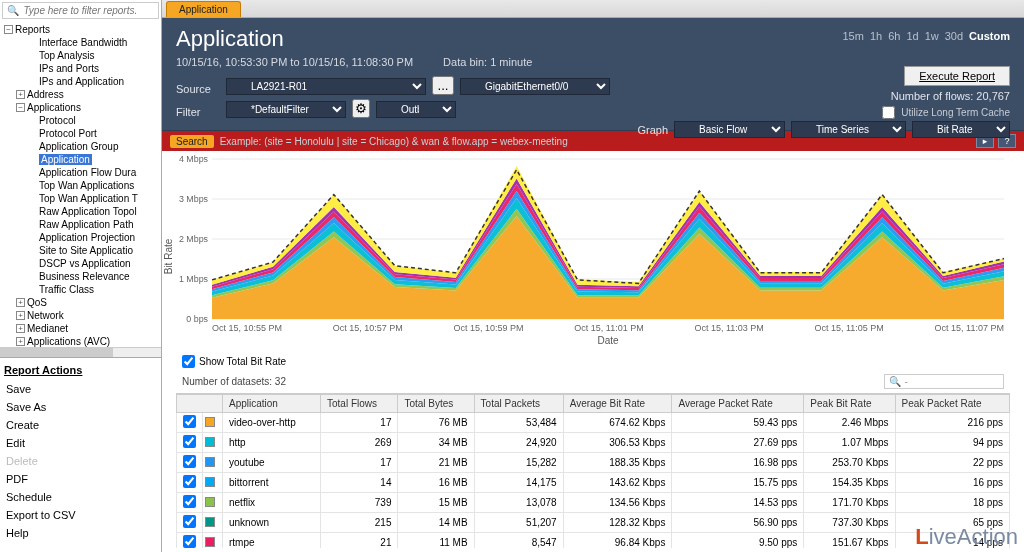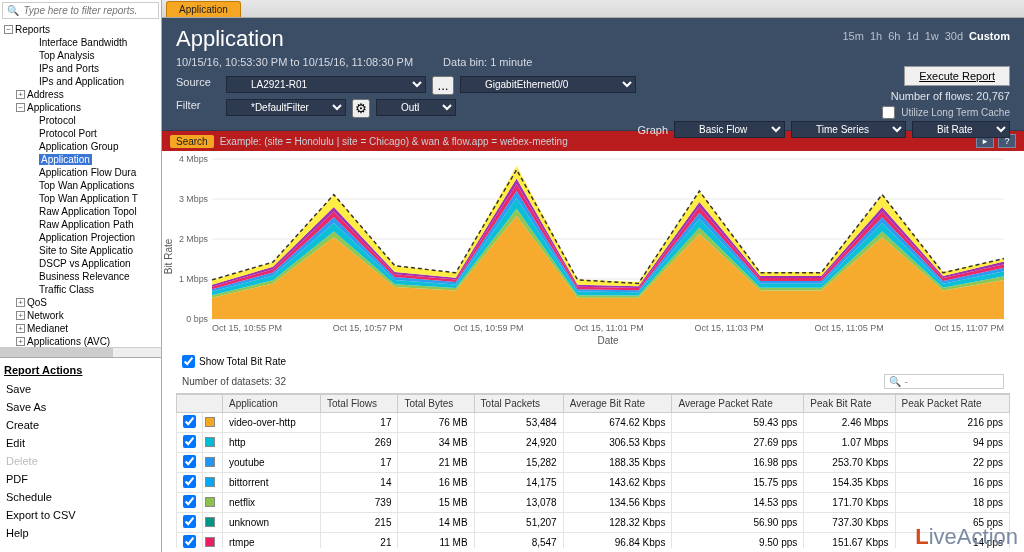--- a/index.html
+++ b/index.html
@@ -19,21 +19,21 @@
 .actions div.action { padding: 3px 6px; font-size: 11px; cursor: pointer; }
 .actions div.action.disabled { color: #bbb; }
 .scroller { height: 10px; background: #eee; border-top: 1px solid #ccc; position: relative; }
 .scroller:after { content: ""; position: absolute; left: 0; top: 0; height: 100%; width: 70%; background: #ccc; }
 .main { flex: 1; display: flex; flex-direction: column; overflow: hidden; }
 .tab-strip { height: 18px; background: linear-gradient(#e8e8e8,#d8d8d8); border-bottom: 1px solid #aaa; display: flex; align-items: flex-end; padding-left: 4px; }
 .tab { background: #f5a623; color: #222; padding: 2px 12px; font-size: 10px; border: 1px solid #c57b00; border-bottom: none; border-radius: 3px 3px 0 0; }
 .header-band { background: #3c4d66; color: #fff; padding: 8px 14px; }
 .header-band h1 { font-size: 22px; font-weight: normal; margin-bottom: 4px; }
 .time-range { font-size: 11px; color: #d7dbe2; margin-bottom: 8px; display: flex; gap: 30px; }
-.controls-row { display: flex; align-items: flex-start; gap: 6px; font-size: 11px; margin-bottom: 4px; }
+.controls-row { display: flex; align-items: flex-end; gap: 6px; font-size: 11px; margin-bottom: 4px; }
 .controls-row label { width: 44px; color: #e0e4ea; }
 select.dark { background: #2d3a4f; color: #fff; border: 1px solid #1e2838; font-size: 10px; padding: 1px 20px; }
 .exec-btn { background: #f0f0f0; border: 1px solid #999; padding: 3px 14px; font-size: 11px; cursor: pointer; text-decoration: underline; }
 .right-info { position: absolute; right: 14px; top: 12px; text-align: right; font-size: 11px; }
 .time-presets { color: #b8c0cc; margin-bottom: 24px; }
 .time-presets span { margin-left: 6px; cursor: pointer; }
 .time-presets .active { color: #fff; font-weight: bold; }
 .flows-line { margin-bottom: 4px; }
 .cache-line { font-size: 10px; color: #c8ccd4; }
 .graph-line { display: flex; align-items: center; gap: 6px; font-size: 11px; margin-top: 2px; }
@@ -206,21 +206,21 @@
     <div class="header-band">
       <h1>Application</h1>
       <div class="time-range">
         <span>10/15/16, 10:53:30 PM to 10/15/16, 11:08:30 PM</span>
         <span>Data bin: 1 minute</span>
       </div>
       <div class="controls-row">
         <label>Source</label>
         <select class="dark" style="width:200px"><option>LA2921-R01</option></select>
         <button class="dark" style="width:22px">...</button>
-        <select class="dark" style="width:176px"><option>GigabitEthernet0/0</option></select>
+        <select class="dark" style="width:150px"><option>GigabitEthernet0/0</option></select>
       </div>
       <div class="controls-row">
         <label>Filter</label>
         <select class="dark" style="width:120px"><option>*DefaultFilterGroup</option></select>
         <button class="dark" style="width:18px">⚙</button>
         <select class="dark" style="width:80px"><option>Outbound</option></select>
       </div>
     </div>
     <div class="right-info">
       <div class="time-presets" id="presets"><span class="">15m</span><span class="">1h</span><span class="">6h</span><span class="">1d</span><span class="">1w</span><span class="">30d</span><span class="active">Custom</span></div>

